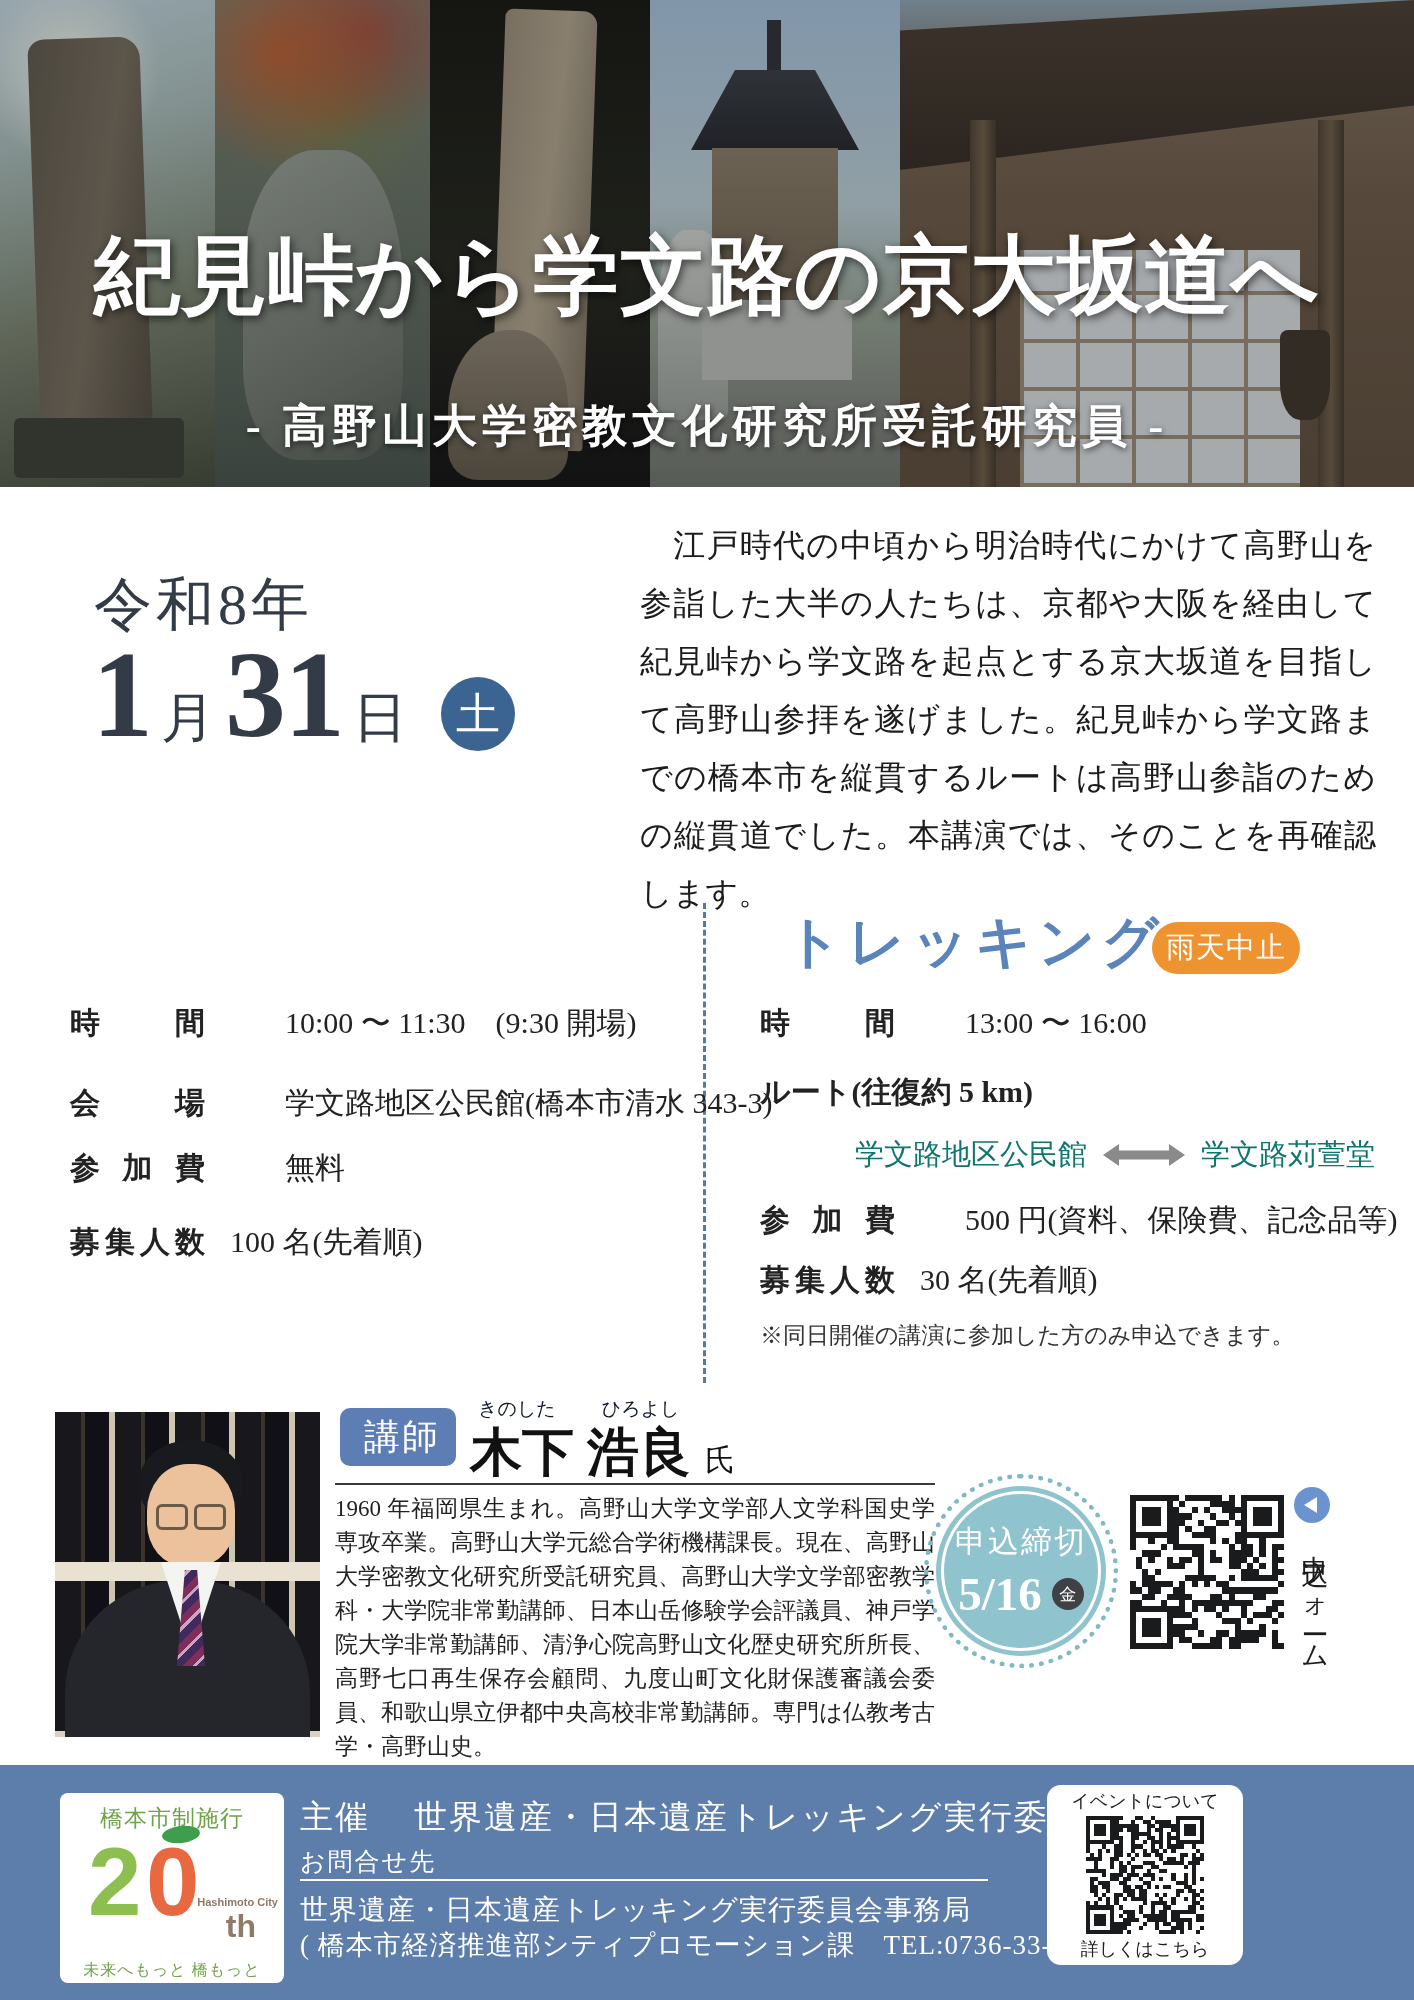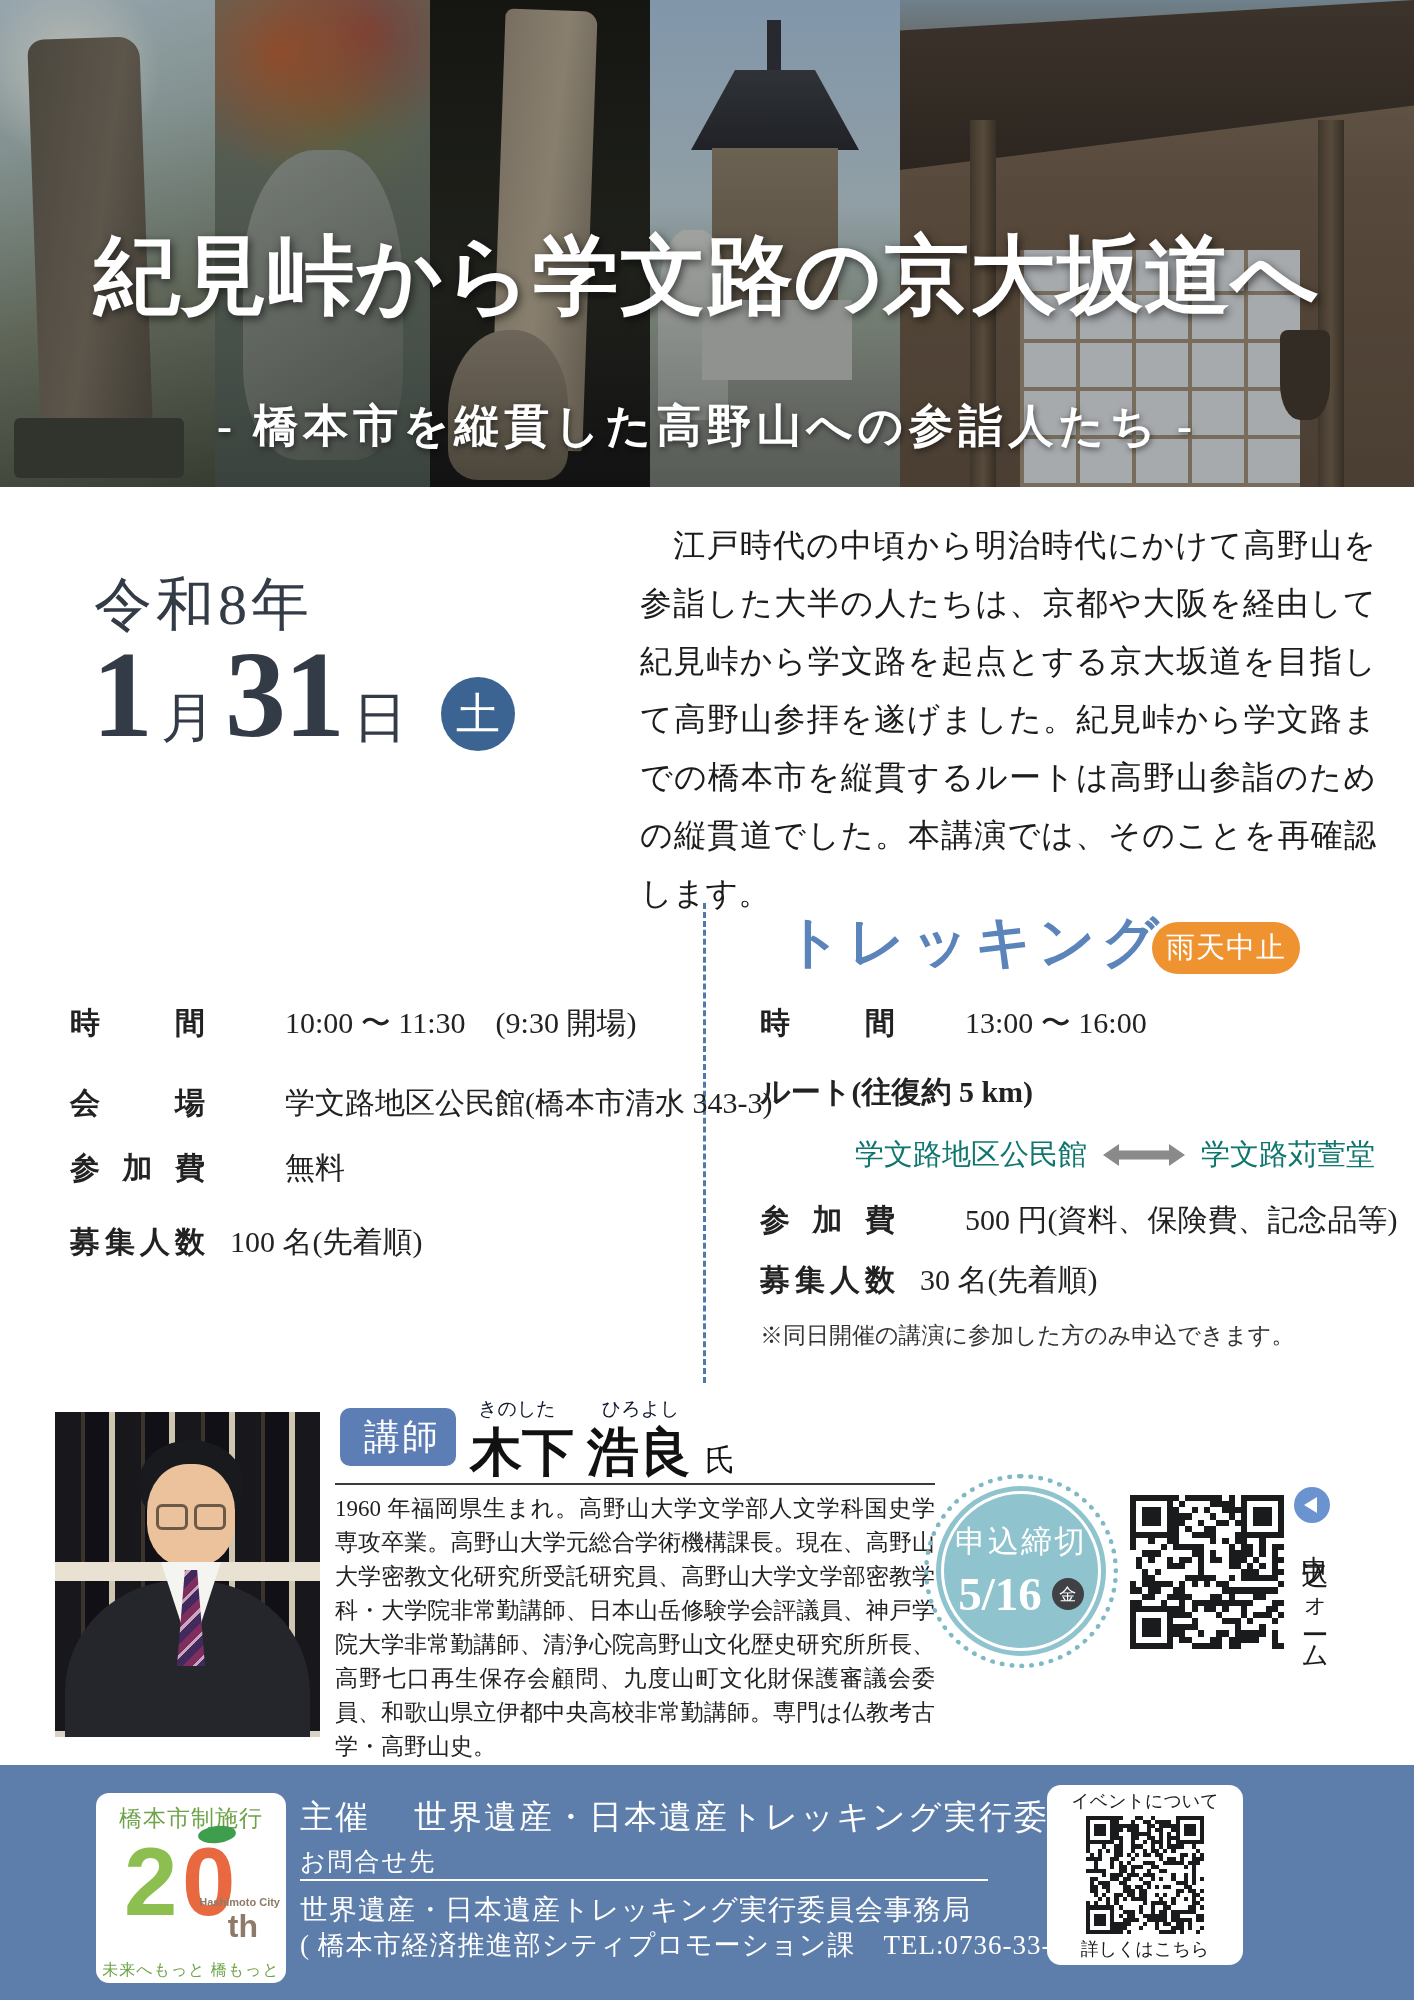--- a/index.html
+++ b/index.html
@@ -119,22 +119,22 @@
   .qr-grid{display:grid;width:100%;height:100%;}
   .qr-cell{background:transparent;} .qr-cell.on{background:#1a1b1d;}
   .play-circle{position:absolute;left:1294px;top:1487px;width:36px;height:36px;border-radius:50%;background:#6b93cf;
       display:flex;align-items:center;justify-content:center;}
   .play-circle i{width:0;height:0;border-top:8px solid transparent;border-bottom:8px solid transparent;
       border-right:13px solid #fff;margin-right:3px;}
   .form-label{position:absolute;left:1297px;top:1534px;writing-mode:vertical-rl;font-size:27px;letter-spacing:6px;color:#1c1c1c;}
 
   
   .footer{position:absolute;left:0;top:1765px;width:1414px;height:235px;background:#5d7dab;color:#fff;}
-  .logo-card{position:absolute;left:60px;top:28px;width:190px;height:190px;background:#fff;border-radius:13px;
-      text-align:center;color:#6fa34a;overflow:hidden;margin-left:36px;}
+  .logo-card{position:absolute;left:60px;top:28px;width:224px;height:190px;background:#fff;border-radius:8px;
+      text-align:center;color:#6fa34a;overflow:hidden;}
   .logo-top{font-size:23px;margin-top:10px;letter-spacing:1px;}
   .logo-mark{position:relative;height:112px;font-family:"Liberation Sans","DejaVu Sans",sans-serif;}
   .logo-two{position:absolute;left:28px;top:0px;font-size:96px;font-weight:bold;color:#8cbf4f;line-height:1;}
   .logo-zero{position:absolute;left:86px;top:0px;font-size:96px;font-weight:bold;color:#e8693f;line-height:1;}
   .logo-leaf{position:absolute;left:102px;top:-8px;width:38px;height:17px;background:#3f9e4d;border-radius:50% 50% 50% 50%;transform:rotate(-6deg);}
   .logo-city{position:absolute;right:6px;top:62px;font-size:11px;color:#8d7a68;font-weight:bold;}
   .logo-th{position:absolute;right:28px;top:74px;font-size:32px;font-weight:bold;color:#8d7a68;}
   .logo-slogan{font-size:16px;margin-top:14px;letter-spacing:1px;}
   .host-line{position:absolute;left:300px;top:30px;font-size:33px;letter-spacing:2px;display:flex;}
   .host-line .hn{margin-left:44px;}
@@ -175,21 +175,21 @@
     </div>
     <div class="photo p5">
       <div class="eave"></div>
       <div class="post1"></div>
       <div class="post2"></div>
       <div class="shoji"></div>
       <div class="lantern"></div>
     </div>
     <div class="hero-overlay"></div>
     <div class="hero-title">紀見峠から学文路の京大坂道へ</div>
-    <div class="hero-sub">- 橋本市を縦貫した高野山への参詣人たち -</div>
+    <div class="hero-sub">- 高野山大学密教文化研究所受託研究員 -</div>
   </div>
 
   <div class="date-era"><span>令和</span><span>8</span><span>年</span></div>
   <div class="date-main">
     <span class="date-num">1</span>
     <span class="date-unit">月</span>
     <span class="date-num">31</span>
     <span class="date-unit">日</span>
     <span class="weekday-circle">土</span>
   </div>

